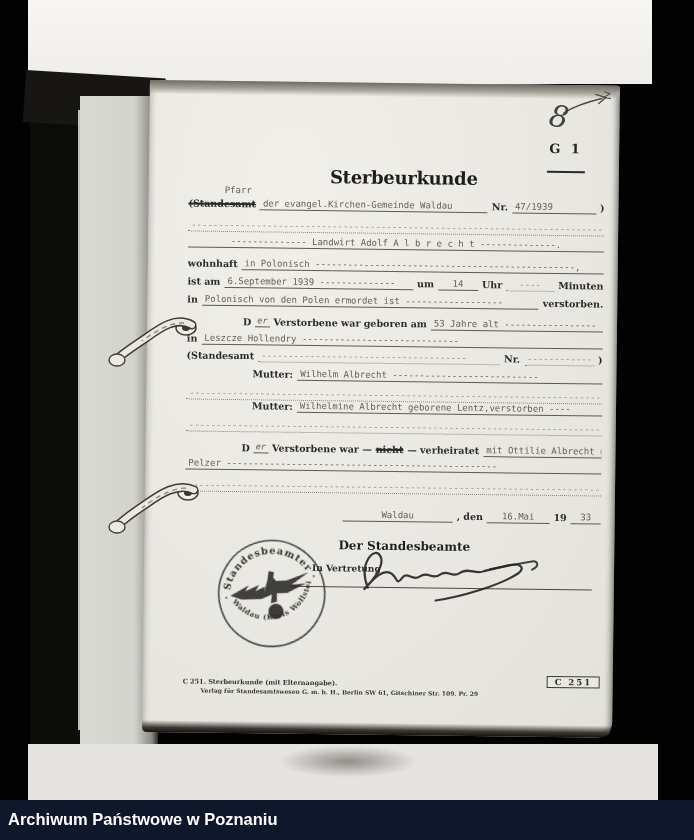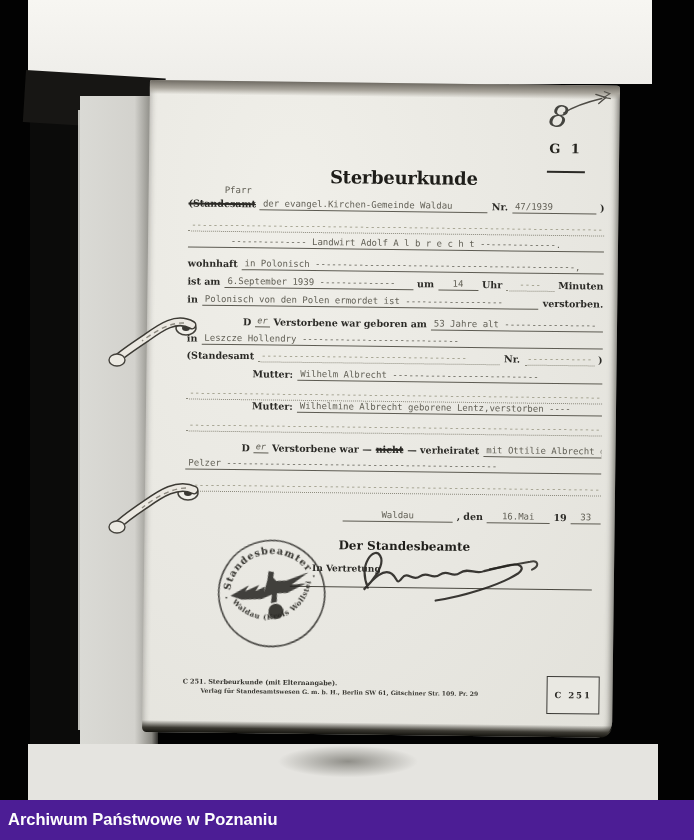--- a/index.html
+++ b/index.html
@@ -53,28 +53,28 @@
           position:relative;top:-1px;border-bottom:1px solid #5d5b52;padding:0 2px;line-height:11px;font-style:italic;}
   .pfarr{position:absolute;left:46px;top:104px;}
   .heading{position:absolute;left:150px;top:456px;width:220px;text-align:center;
            font-size:12px;font-weight:bold;color:#1f1e1a;}
   .inv{position:absolute;left:168px;top:481px;font-size:9px;font-weight:bold;color:#2b2a26;}
   .sigline{position:absolute;left:146px;top:504px;width:302px;border-top:1px solid #4a4840;}
   .sig-svg{position:absolute;left:196px;top:455px;}
   .stamp-svg{position:absolute;left:72px;top:456px;transform:rotate(-14deg);filter:blur(0.3px);}
   .foot1{position:absolute;left:40px;top:597px;font-size:6.5px;font-weight:bold;color:#34332e;}
   .foot2{position:absolute;left:58px;top:606px;font-size:6px;font-weight:bold;color:#3a3933;}
-  .cbox{position:absolute;left:404px;top:591px;border:1px solid #3a3935;padding:13px 7px;
+  .cbox{position:absolute;left:404px;top:591px;border:1px solid #3a3935;padding:0 7px;
         font-size:8.5px;font-weight:bold;color:#2b2a26;letter-spacing:2px;background:#e9e8e2;}
   
   .cord{position:absolute;z-index:5;}
   .cord1{left:104px;top:314px;}
   .cord2{left:104px;top:480px;}
   
-  .wbar{position:absolute;left:0;top:800px;width:694px;height:40px;background:#4c1d95;z-index:10;}
+  .wbar{position:absolute;left:0;top:800px;width:694px;height:40px;background:#0f172a;z-index:10;}
   .wbar span{position:absolute;left:8px;top:0;line-height:38px;color:#fdfdfd;
         font-family:"Liberation Sans","DejaVu Sans",sans-serif;font-weight:bold;font-size:16.5px;}
 </style>
 </head>
 <body>
 
 <div id="photo">
 
   <div class="top-light"></div>
   <div class="left-dark"></div>

